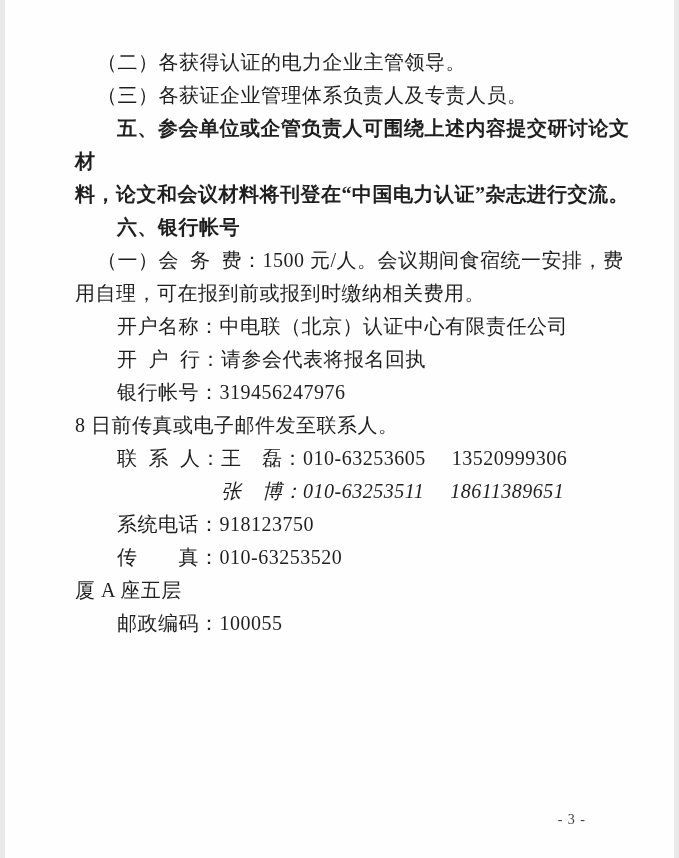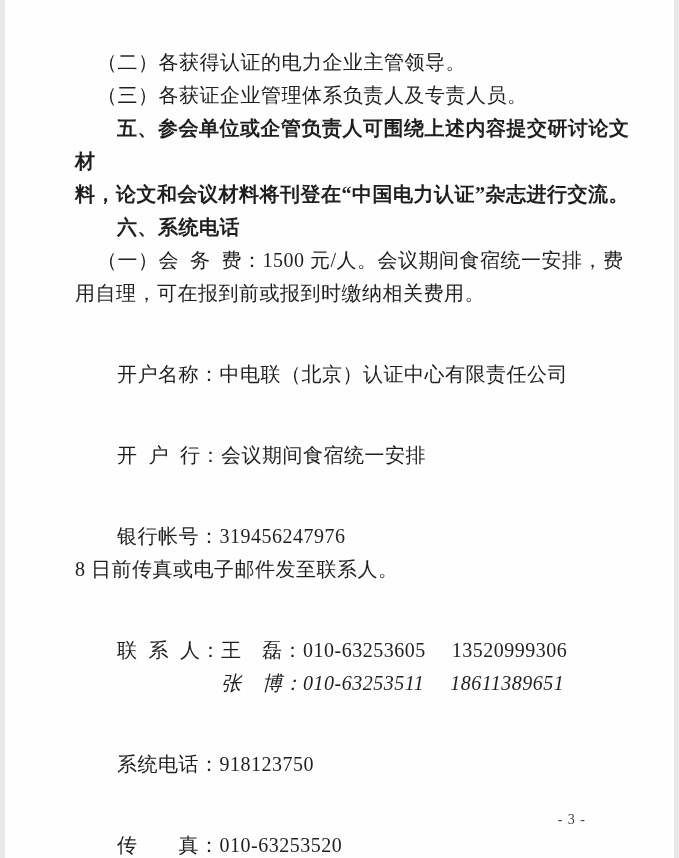--- a/index.html
+++ b/index.html
@@ -31,21 +31,21 @@
     line-height: 33px;
     min-height: 33px;
     letter-spacing: 0.5px;
     white-space: pre-wrap;
     color: #1f1f1f;
   }
   .line.bold { font-weight: bold; }
   
   .style-para     { text-indent: 22px; }
   .style-heading  { text-indent: 42px; font-weight: bold; }
-  .style-label    { text-indent: 42px; margin-top: 48px; }
+  .style-label    { text-indent: 42px; }
   .style-cont     { text-indent: 0; }
   .style-contact2 { text-indent: 146px; font-style: italic; }
   .footer {
     position: absolute;
     top: 810px;
     right: 88px;
     font-size: 14px;
     line-height: 20px;
     color: #3c3c3c;
     letter-spacing: 1px;
@@ -54,25 +54,25 @@
 </style>
 </head>
 <body>
 
 <div class="page" style="background: rgb(254, 254, 254); color: rgb(31, 31, 31);">
   <div class="content" id="doc-lines">
       <div class="line style-para">（二）各获得认证的电力企业主管领导。</div>
       <div class="line style-para">（三）各获证企业管理体系负责人及专责人员。</div>
       <div class="line style-heading bold">五、参会单位或企管负责人可围绕上述内容提交研讨论文材</div>
       <div class="line style-cont bold">料，论文和会议材料将刊登在“中国电力认证”杂志进行交流。</div>
-      <div class="line style-heading bold">六、系统电话</div>
+      <div class="line style-heading bold">六、银行帐号</div>
       <div class="line style-para">（一）会  务  费：1500 元/人。会议期间食宿统一安排，费</div>
       <div class="line style-cont">用自理，可在报到前或报到时缴纳相关费用。</div>
       <div class="line style-label">开户名称：中电联（北京）认证中心有限责任公司</div>
-      <div class="line style-label">开  户  行：会议期间食宿统一安排</div>
+      <div class="line style-label">开  户  行：请参会代表将报名回执</div>
       <div class="line style-label">银行帐号：319456247976</div>
       <div class="line style-cont">8 日前传真或电子邮件发至联系人。</div>
       <div class="line style-label">联  系  人：王　磊：010-63253605　 13520999306</div>
       <div class="line style-contact2">张　博：010-63253511　 18611389651</div>
       <div class="line style-label">系统电话：918123750</div>
       <div class="line style-label">传　　真：010-63253520</div>
       <div class="line style-cont">厦 A 座五层</div>
       <div class="line style-label">邮政编码：100055</div>
     </div>
   <div class="footer">- 3 -</div>

